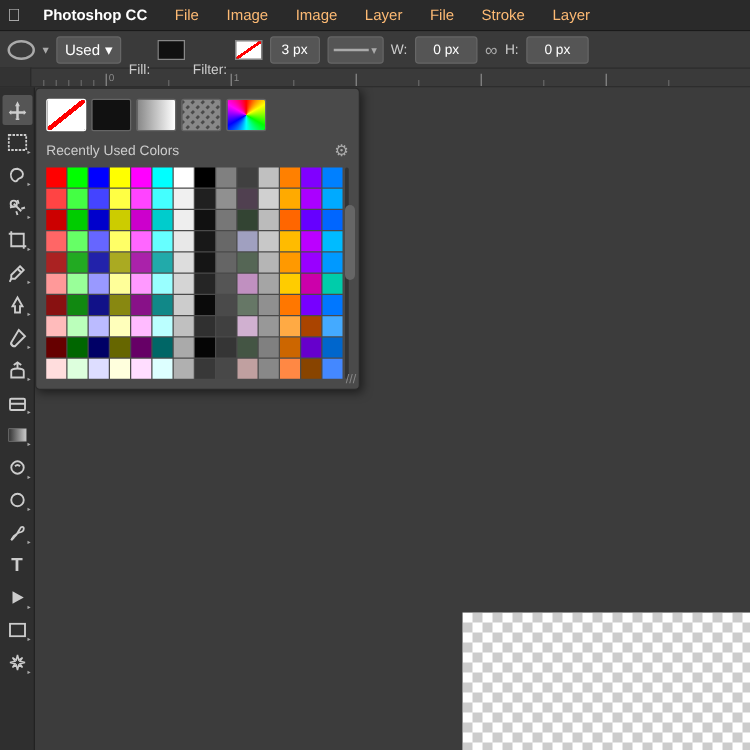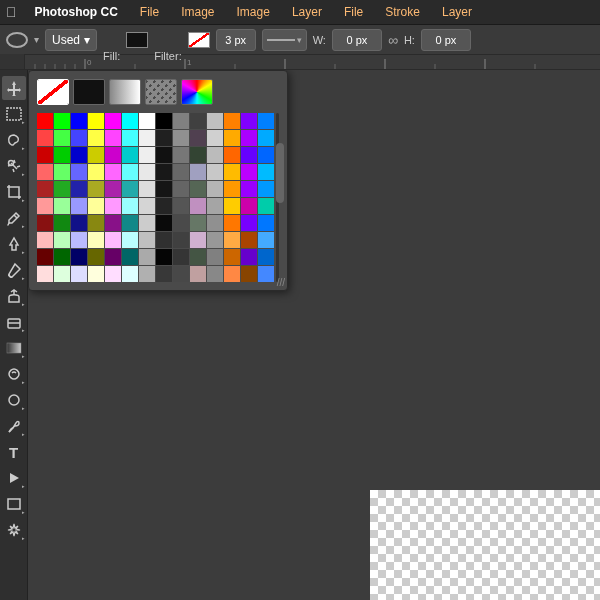--- a/index.html
+++ b/index.html
@@ -563,20 +563,24 @@
           <div class="swatch-gradient"></div>
         </div>
         <div class="swatch-type-btn">
           <div class="swatch-pattern"></div>
         </div>
         <div class="swatch-type-btn">
           <div class="swatch-rainbow"></div>
         </div>
       </div>
 
+      <div id="ruc-header">
+        <span id="ruc-title">Recently Used Colors</span>
+        <span id="gear-icon">⚙</span>
+      </div>
 
       <div id="color-grid-wrapper">
         <div id="color-grid">
         <div class="color-cell" style="background: rgb(255, 0, 0);"></div>
             <div class="color-cell" style="background: rgb(0, 255, 0);"></div>
             <div class="color-cell" style="background: rgb(0, 0, 255);"></div>
             <div class="color-cell" style="background: rgb(255, 255, 0);"></div>
             <div class="color-cell" style="background: rgb(255, 0, 255);"></div>
             <div class="color-cell" style="background: rgb(0, 255, 255);"></div>
             <div class="color-cell" style="background: rgb(255, 255, 255);"></div>

